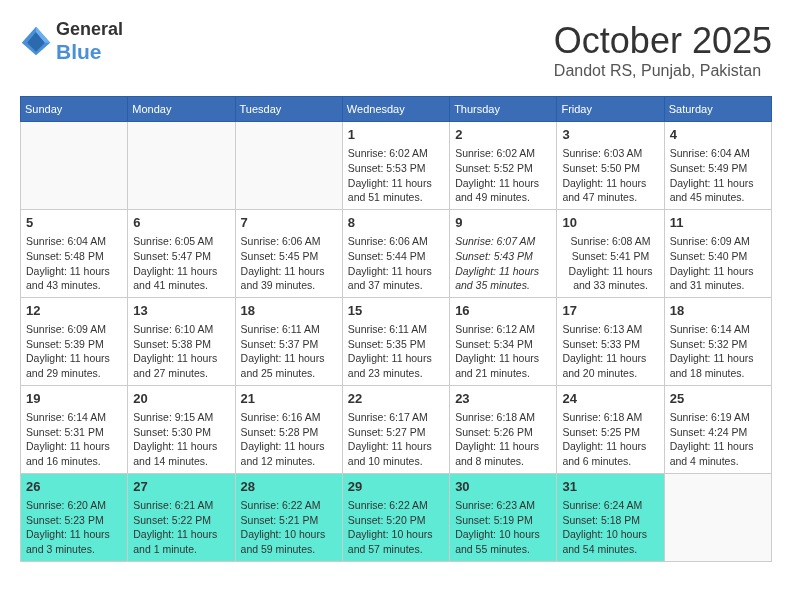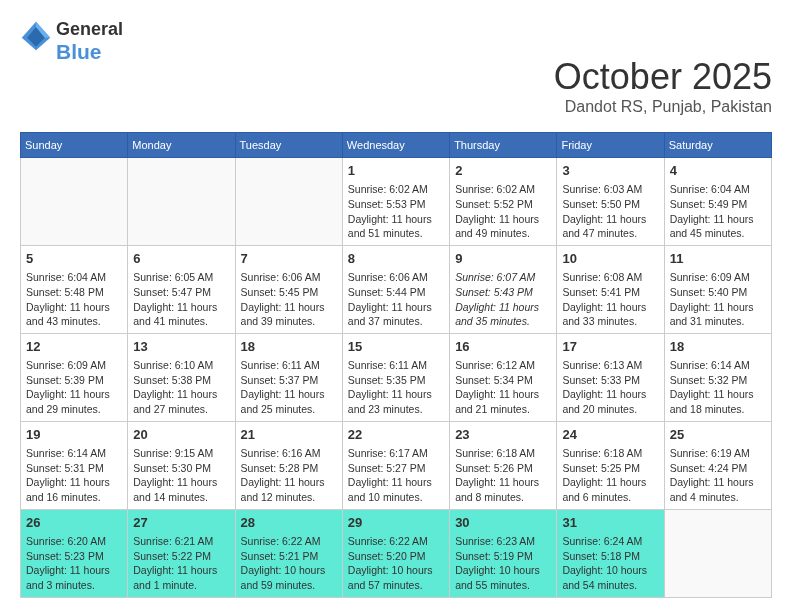--- a/index.html
+++ b/index.html
@@ -11,20 +11,21 @@
       padding: 20px;
     }
     .header {
       display: flex;
       justify-content: space-between;
       align-items: flex-start;
       margin-bottom: 16px;
     }
     .logo {
       display: flex;
+      align-items: center;
     }
     .logo-text {
       display: flex;
       flex-direction: column;
       line-height: 1.1;
     }
     .logo-general {
       font-size: 18px;
       font-weight: bold;
       color: #333;
@@ -33,22 +34,21 @@
       font-size: 21px;
       font-weight: bold;
       color: #4a90d9;
     }
     .logo-icon {
       width: 32px;
       height: 32px;
       margin-right: 4px;
     }
     .title-block {
-      text-align: right;
-      margin-top: 36px;
+      text-align: left;
     }
     .month-title {
       font-size: 36px;
       font-weight: 300;
       color: #333;
     }
     .location-title {
       font-size: 16px;
       color: #555;
       font-weight: normal;
@@ -193,21 +193,21 @@
         </td>
         <td>
           <span class="day-number">9</span>
           <div class="day-info" style="white-space: pre-line; font-style: italic;">Sunrise: 6:07 AM
 Sunset: 5:43 PM
 Daylight: 11 hours
 and 35 minutes.</div>
         </td>
         <td>
           <span class="day-number">10</span>
-          <div class="day-info" style="white-space: pre-line;">Sunrise: 6:08 AM
+          <div class="day-info" style="white-space: pre-line; text-align: center;">Sunrise: 6:08 AM
 Sunset: 5:41 PM
 Daylight: 11 hours
 and 33 minutes.</div>
         </td>
         <td>
           <span class="day-number">11</span>
           <div class="day-info" style="white-space: pre-line;">Sunrise: 6:09 AM
 Sunset: 5:40 PM
 Daylight: 11 hours
 and 31 minutes.</div>

